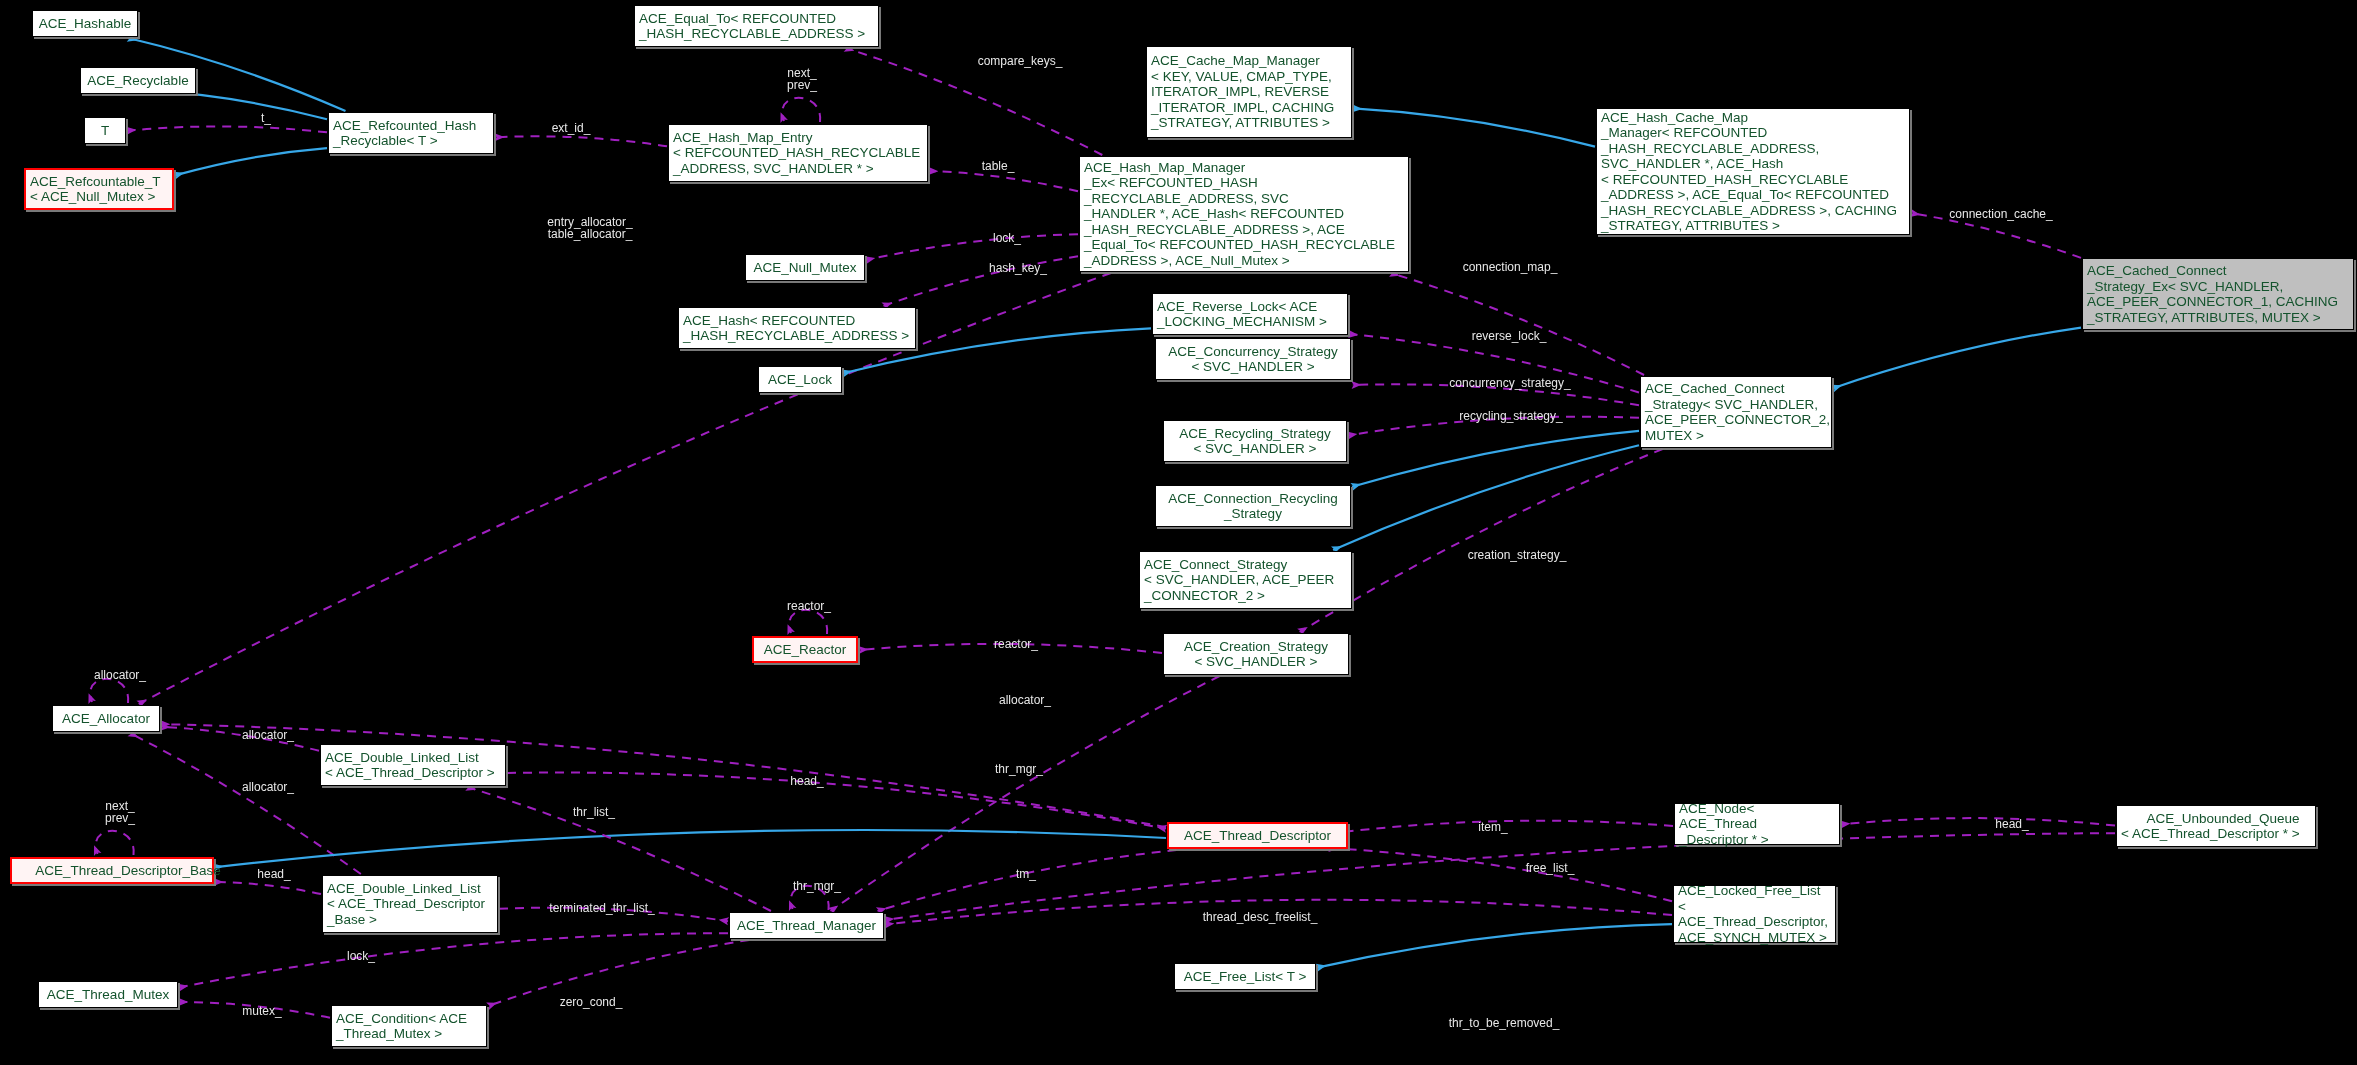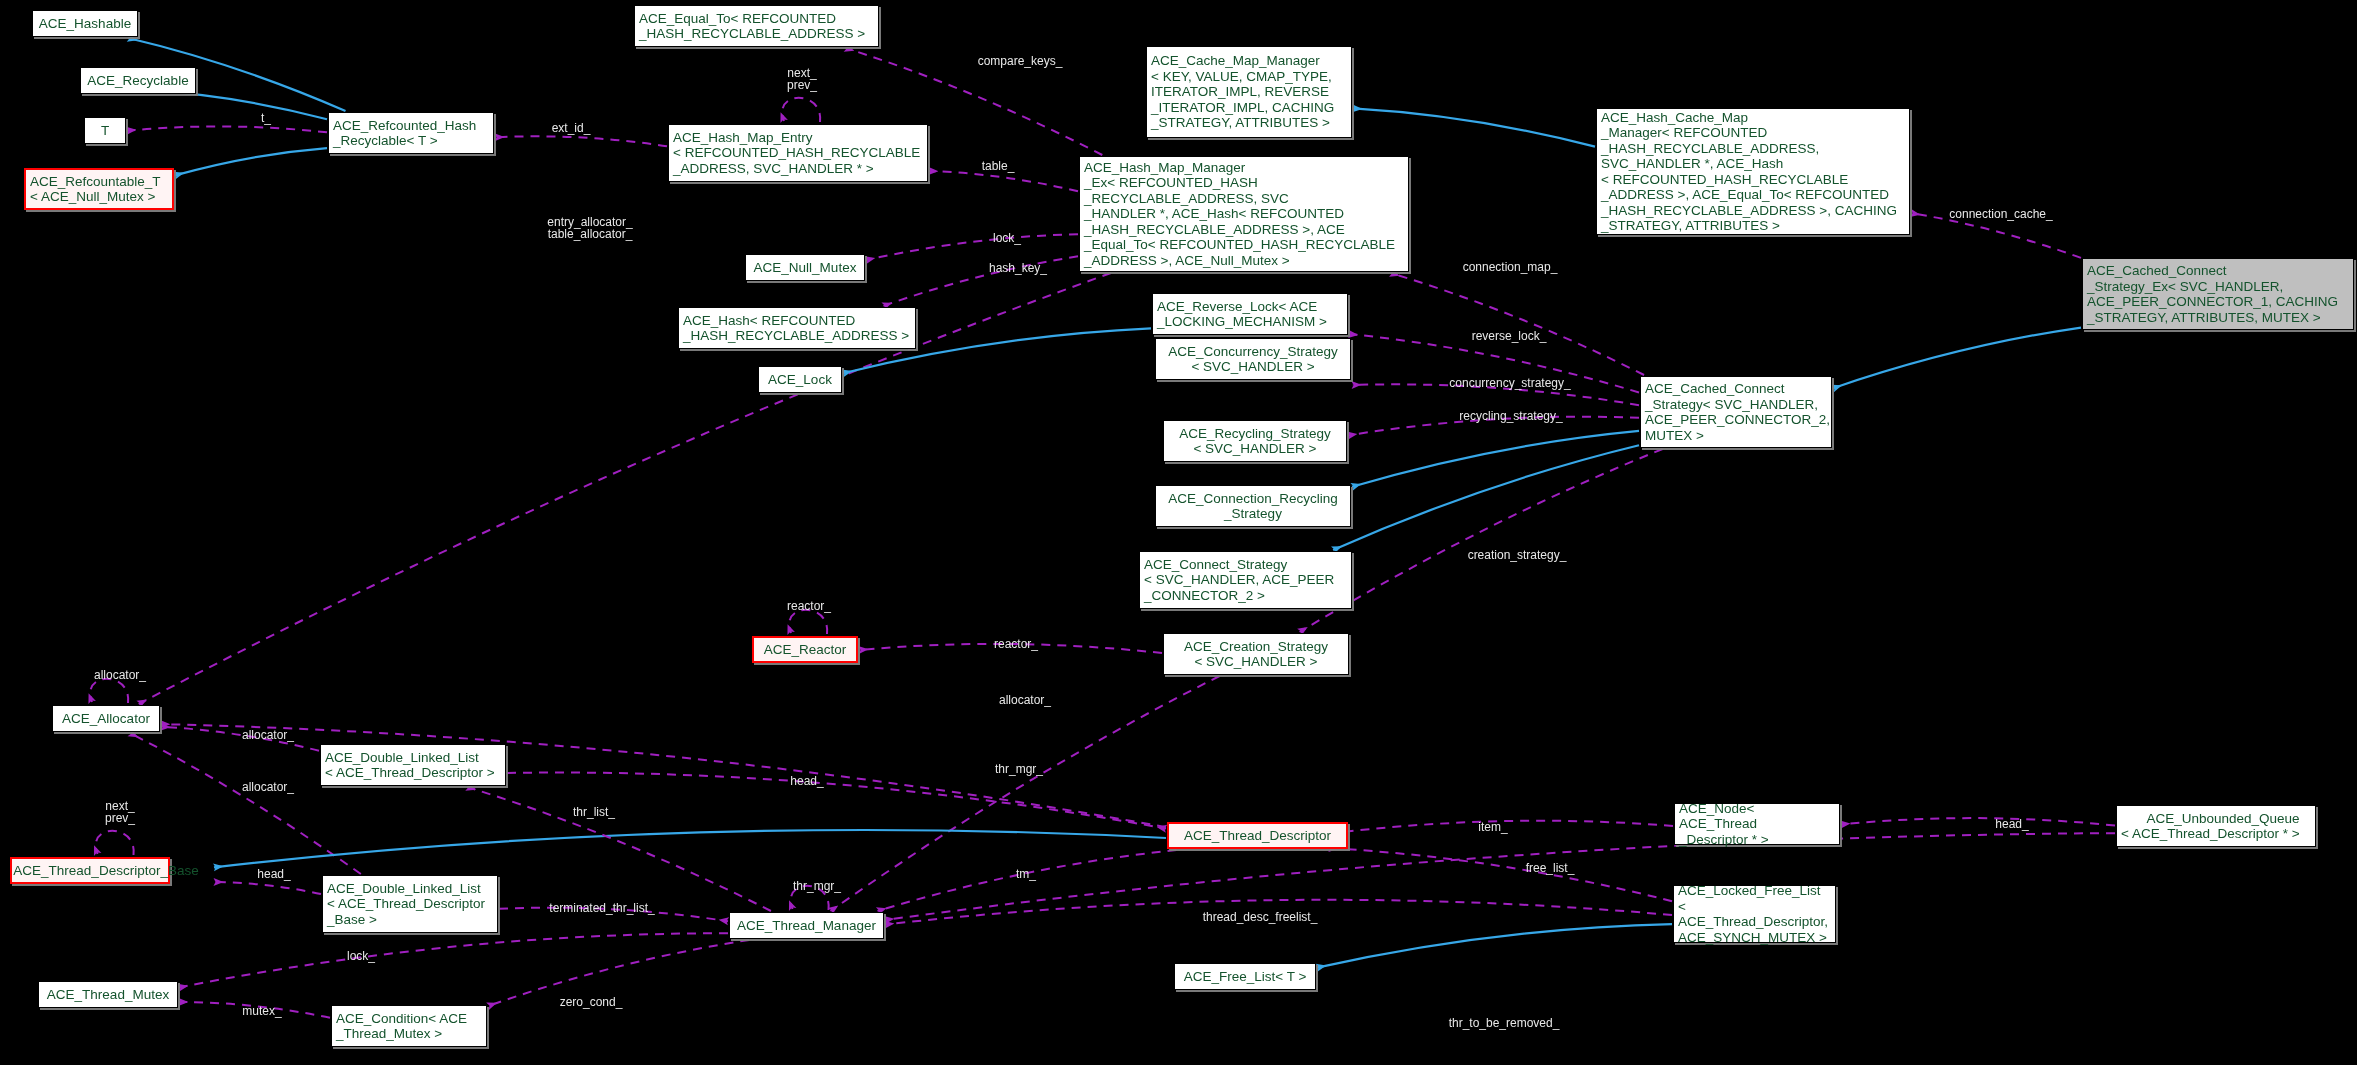--- a/index.html
+++ b/index.html
@@ -134,21 +134,21 @@
       <div class="node" style="left: 1163px; top: 633px; width: 186px; height: 42px;">ACE_Creation_Strategy
 &lt; SVC_HANDLER &gt;</div>
       <div class="node hl" style="left: 752px; top: 636px; width: 106px; height: 27px;">ACE_Reactor</div>
       <div class="node lft" style="left: 1640px; top: 376px; width: 192px; height: 72px;">ACE_Cached_Connect
 _Strategy&lt; SVC_HANDLER,
  ACE_PEER_CONNECTOR_2,
 MUTEX &gt;</div>
       <div class="node" style="left: 52px; top: 705px; width: 108px; height: 27px;">ACE_Allocator</div>
       <div class="node lft" style="left: 320px; top: 744px; width: 186px; height: 42px;">ACE_Double_Linked_List
 &lt; ACE_Thread_Descriptor &gt;</div>
-      <div class="node hl" style="left: 10px; top: 857px; width: 160px; height: 27px; padding-left: 36px;">ACE_Thread_Descriptor_Base</div>
+      <div class="node hl" style="left: 10px; top: 857px; width: 204px; height: 27px; padding-left: 36px;">ACE_Thread_Descriptor_Base</div>
       <div class="node lft" style="left: 322px; top: 875px; width: 176px; height: 58px;">ACE_Double_Linked_List
 &lt; ACE_Thread_Descriptor
 _Base &gt;</div>
       <div class="node" style="left: 38px; top: 981px; width: 140px; height: 27px;">ACE_Thread_Mutex</div>
       <div class="node lft" style="left: 331px; top: 1005px; width: 156px; height: 42px;">ACE_Condition&lt; ACE
 _Thread_Mutex &gt;</div>
       <div class="node" style="left: 729px; top: 912px; width: 155px; height: 27px;">ACE_Thread_Manager</div>
       <div class="node hl" style="left: 1167px; top: 822px; width: 181px; height: 27px;">ACE_Thread_Descriptor</div>
       <div class="node" style="left: 1174px; top: 963px; width: 142px; height: 27px;">ACE_Free_List&lt; T &gt;</div>
       <div class="node lft" style="left: 1674px; top: 803px; width: 166px; height: 42px;">ACE_Node&lt; ACE_Thread

